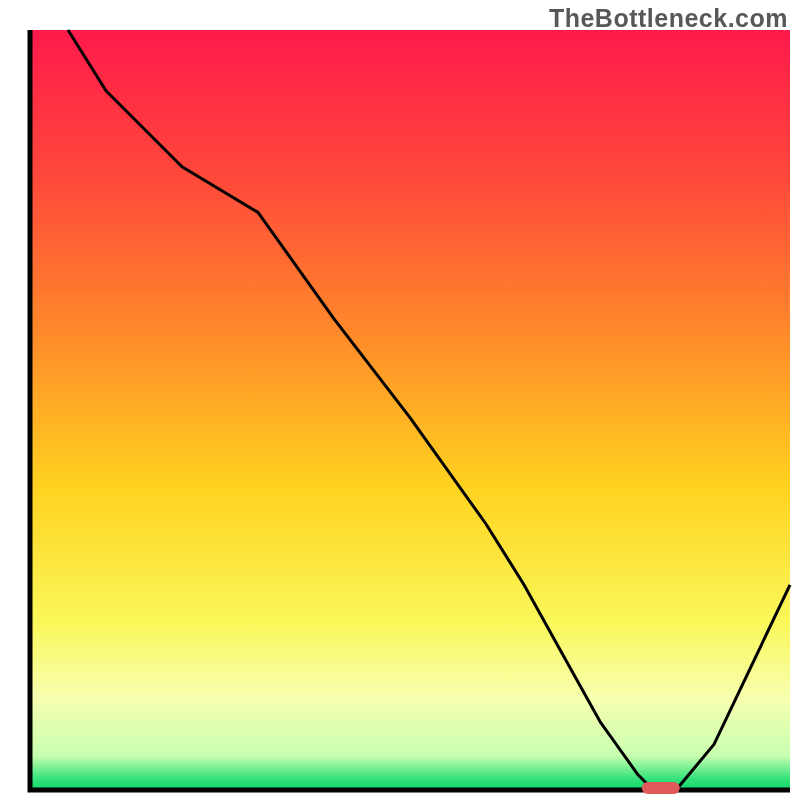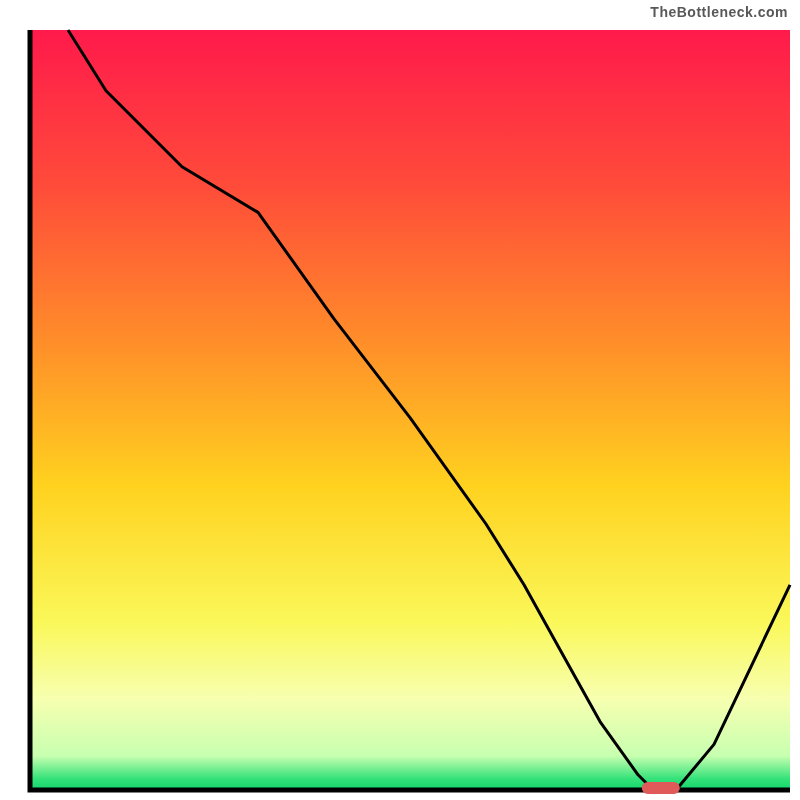--- a/index.html
+++ b/index.html
@@ -14,21 +14,21 @@
   .frame {
     position: relative;
     width: 800px;
     height: 800px;
     box-sizing: border-box;
   }
   .watermark {
     position: absolute;
     top: 4px;
     right: 12px;
-    font-size: 14px;
+    font-size: 25px;
     font-weight: 600;
     color: #585858;
     letter-spacing: 0.5px;
     z-index: 5;
   }
   svg.chart {
     position: absolute;
     top: 0;
     left: 0;
   }

